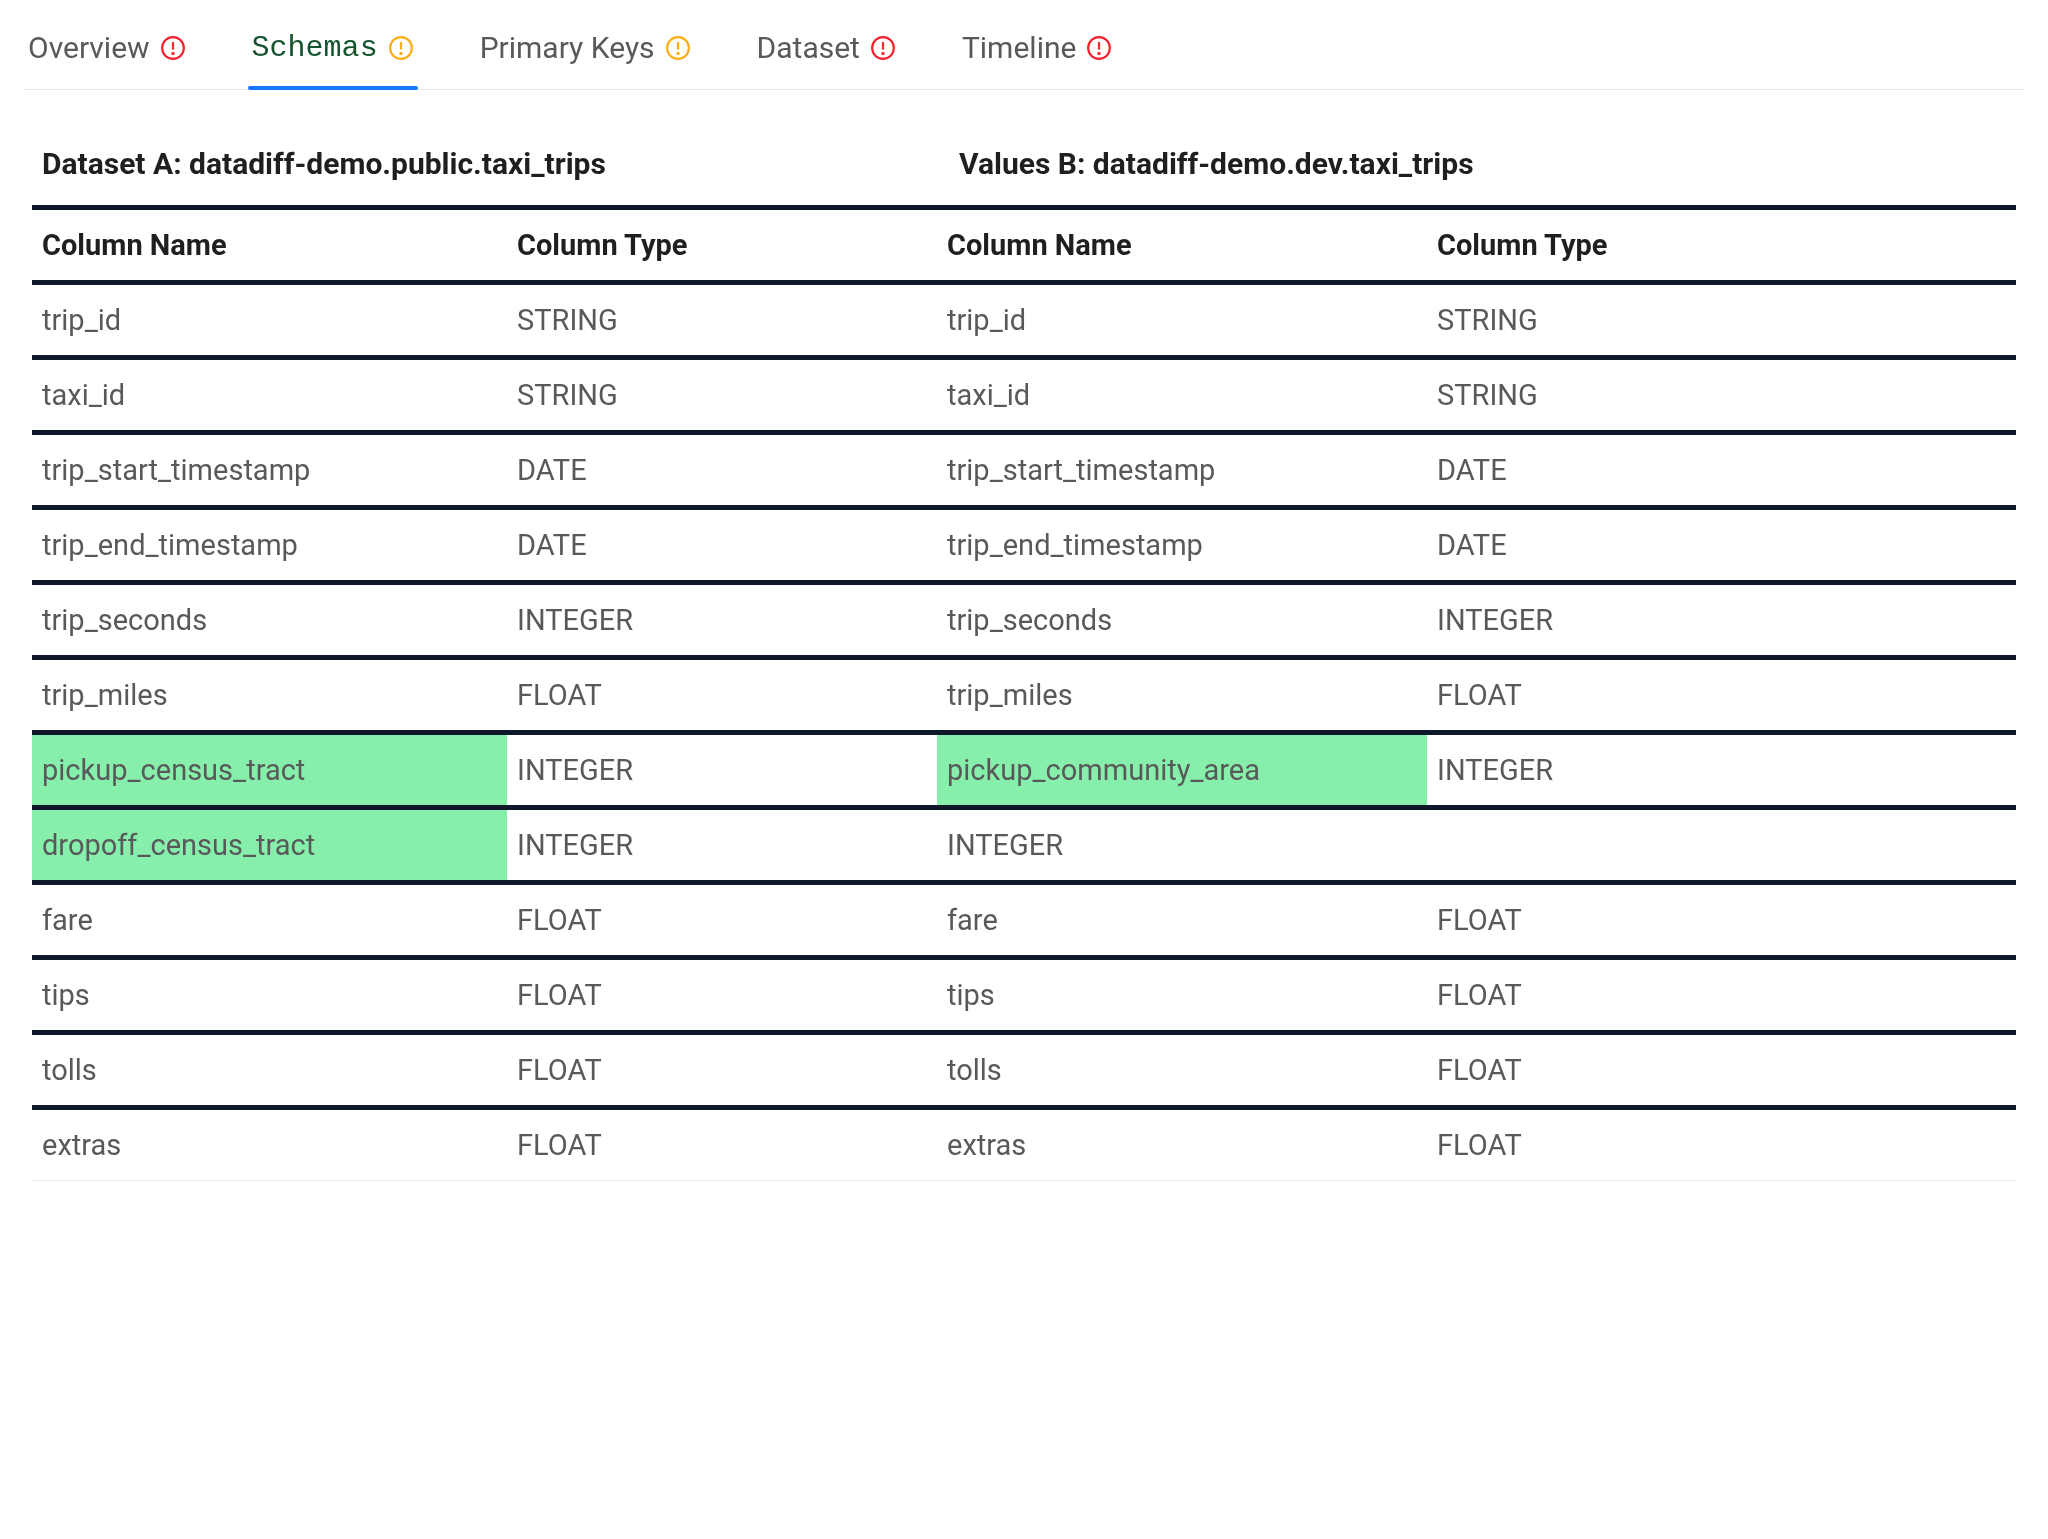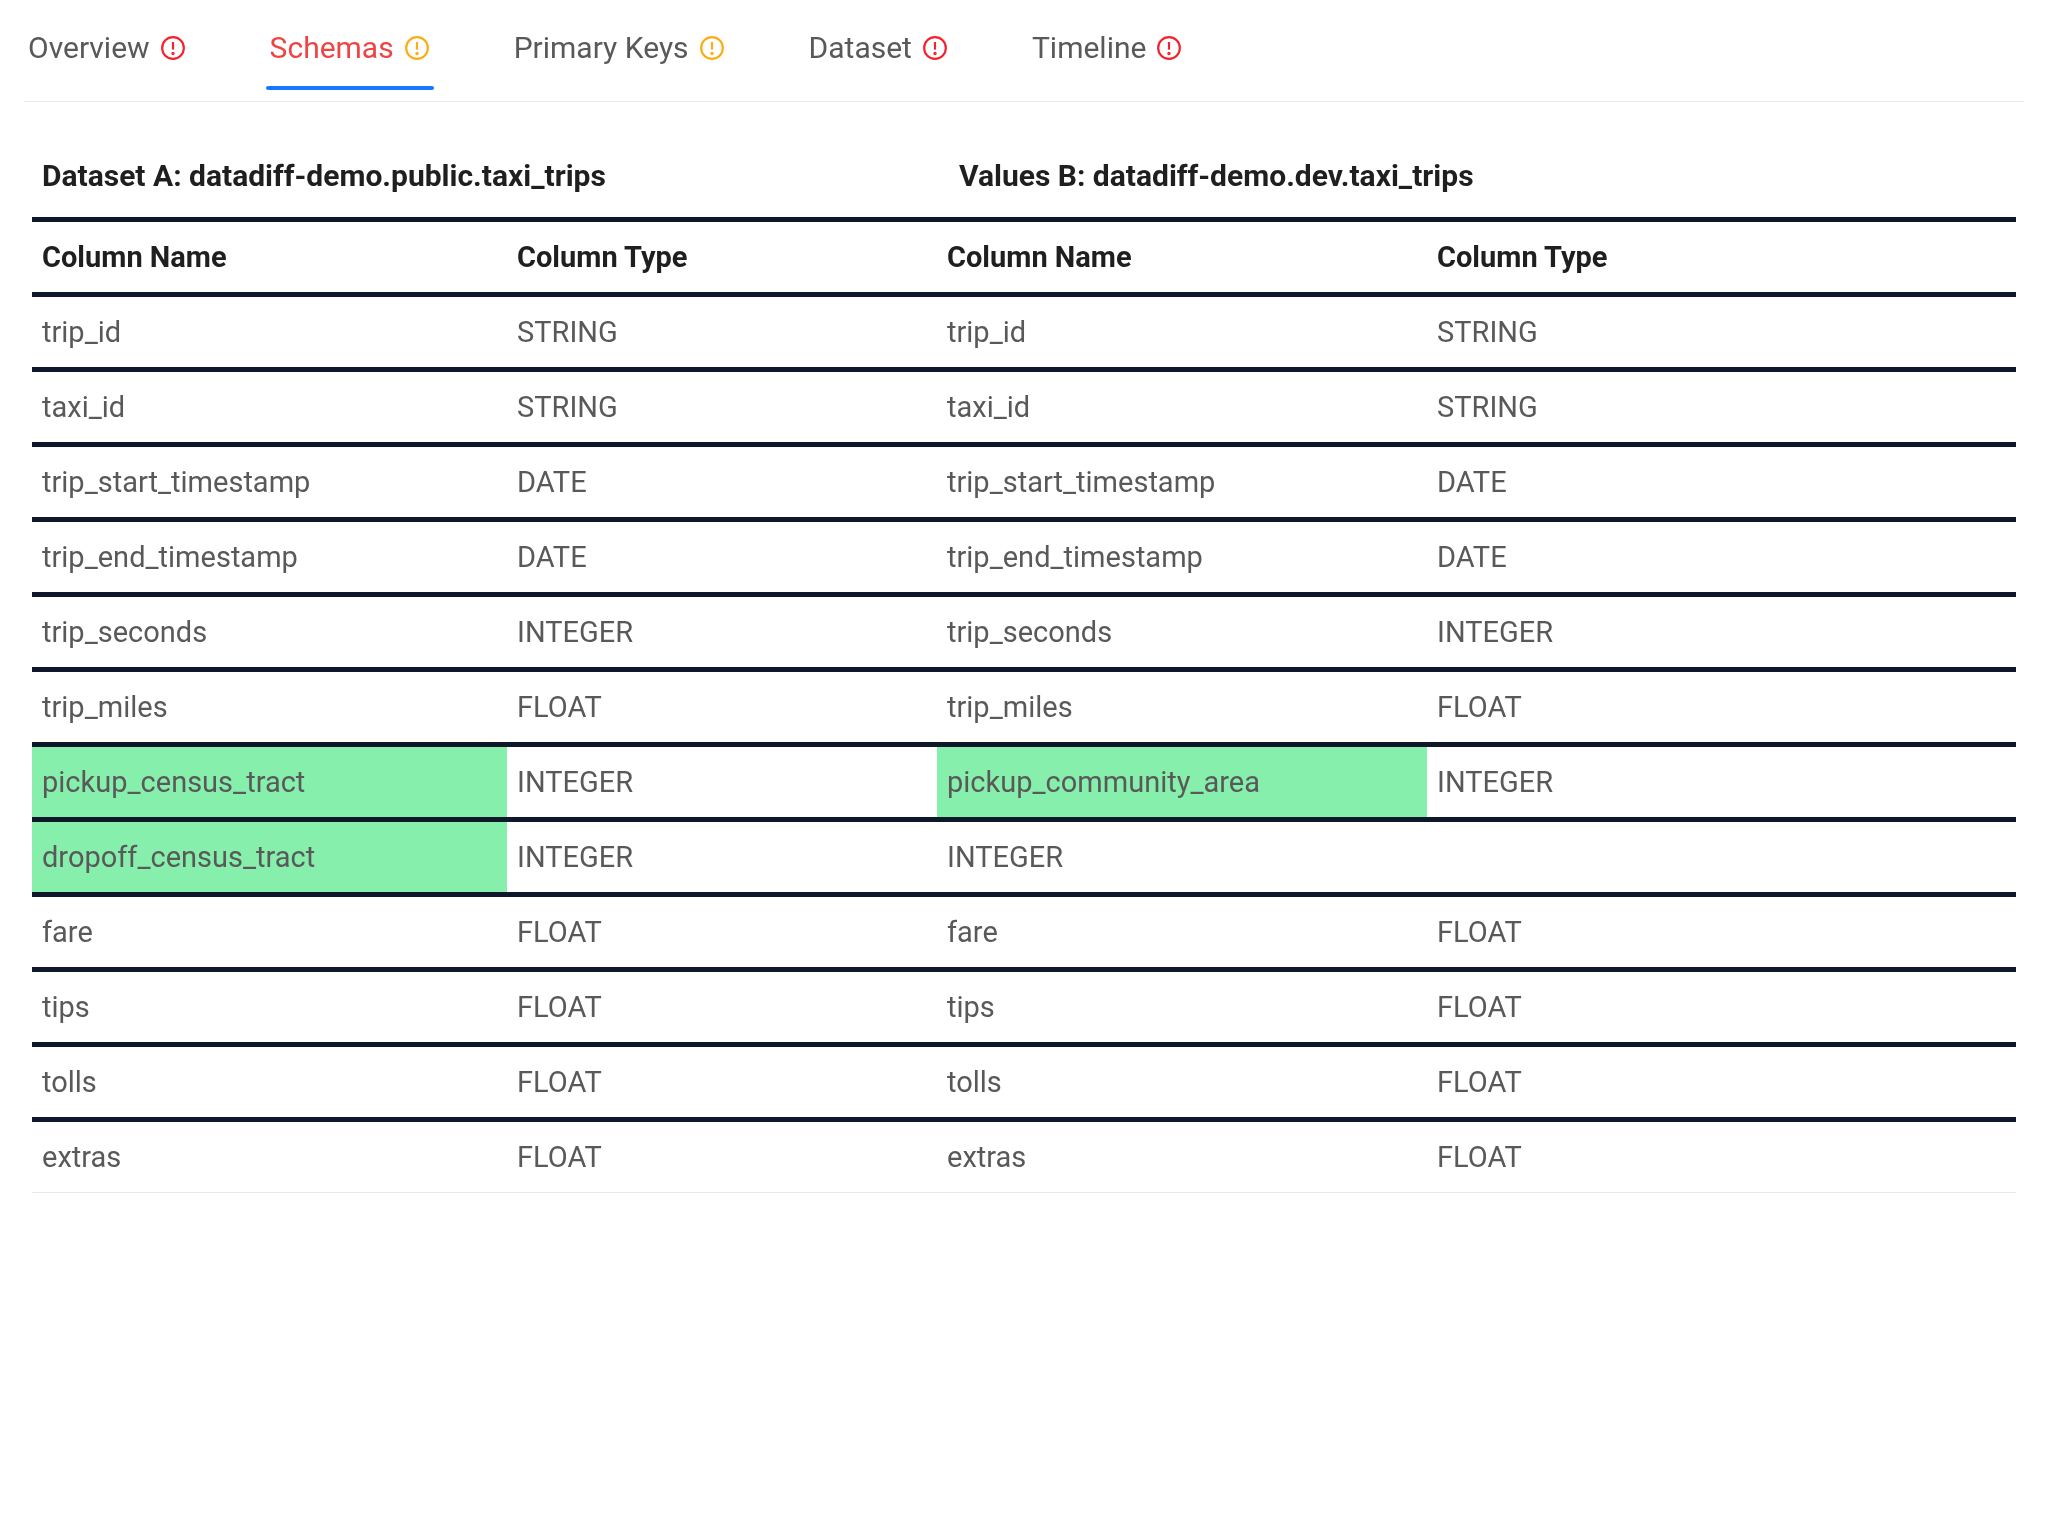--- a/index.html
+++ b/index.html
@@ -9,35 +9,36 @@
     color: #333;
     width: 2048px;
     height: 1539px;
     font-size: 28px;
     padding: 20px 24px;
   }
   .tabs {
     display: flex;
     border-bottom: 1px solid #e8e8e8;
     margin-bottom: 36px;
-    gap: 76px;
-    padding-bottom: 12px;
+    gap: 58px;
+    padding-bottom: 0;
   }
   .tab {
     display: flex;
     align-items: center;
     gap: 10px;
     color: #595959;
     padding: 10px 4px 24px 4px;
     cursor: pointer;
     font-size: 30px;
     position: relative;
   }
   .tab.active {
-    color: #ef4444;
+    color: #14532d;
+    font-family: Liberation Mono, monospace;
   }
   .tab.active::after {
     content: "";
     position: absolute;
     left: 0;
     right: 0;
     bottom: -1px;
     height: 4px;
     background: #1677ff;
     border-radius: 2px;

